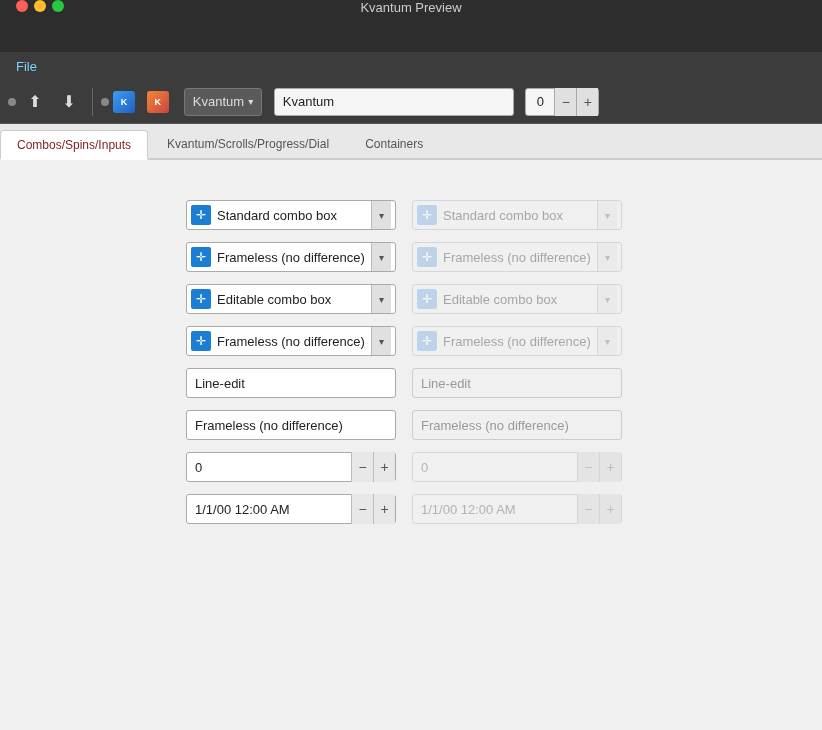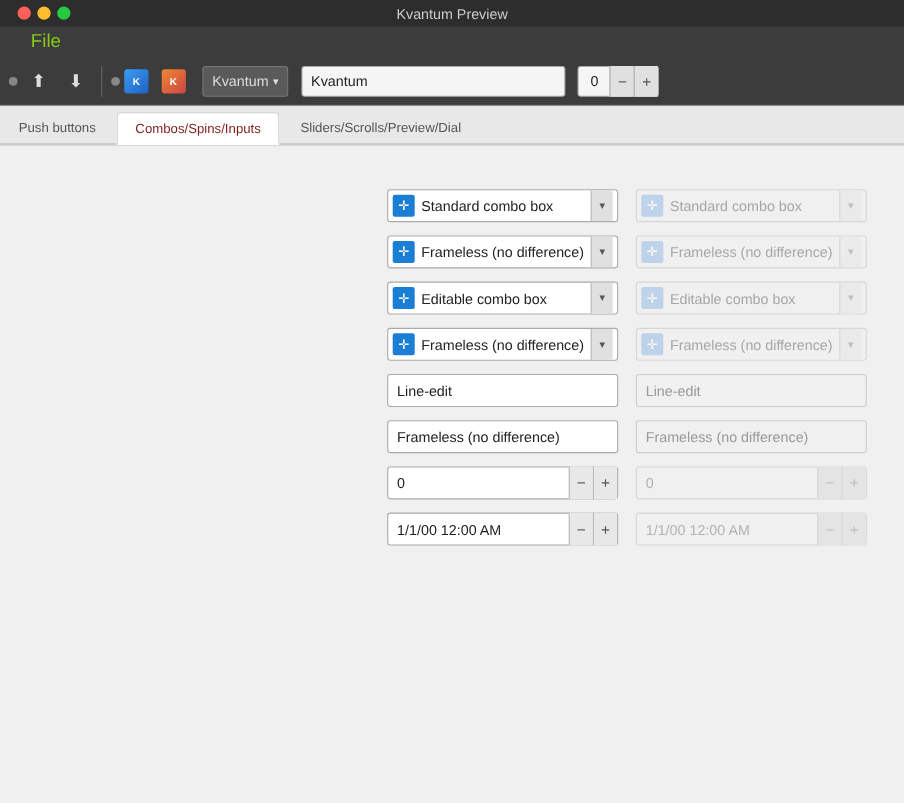--- a/index.html
+++ b/index.html
@@ -10,23 +10,22 @@
       width: 822px;
       height: 730px;
       overflow: hidden;
       display: flex;
       flex-direction: column;
     }
 
     
     .titlebar {
       background: #2d2d2d;
-      height: 24px;
-      display: flex;
-      align-items: center;
+      height: 52px;
+      display: flex;
       padding: 0 8px;
       color: #ccc;
       flex-shrink: 0;
       position: relative;
     }
     .titlebar-controls {
       display: flex; gap: 6px;
       margin-left: 8px;
     }
     .titlebar-btn {
@@ -50,26 +49,25 @@
     
     .menubar {
       background: #3c3c3c;
       height: 28px;
       display: flex;
       align-items: center;
       padding: 0 8px;
       flex-shrink: 0;
     }
     .menu-item {
-      color: #84cc16;
+      color: #7dd3fc;
       padding: 2px 8px;
-      font-size: 17px;
-      cursor: pointer;
-      border-radius: 3px;
-      margin-left: 12px;
+      font-size: 13px;
+      cursor: pointer;
+      border-radius: 3px;
     }
 
     
     .toolbar {
       background: #3c3c3c;
       height: 44px;
       display: flex;
       align-items: center;
       padding: 0 8px;
       gap: 4px;
@@ -187,21 +185,21 @@
       margin-bottom: -2px;
       margin-top: 16px;
     }
 
     
     .content {
       background: #f0f0f0;
       flex: 1;
       overflow: auto;
       display: flex;
-      justify-content: flex-end;
+      justify-content: center;
       align-items: flex-start;
       padding: 40px 20px;
     }
 
     .controls-panel {
       display: flex;
       flex-direction: column;
       gap: 12px;
       width: 450px;
     }
@@ -430,23 +428,23 @@
   <input class="toolbar-input" type="text" value="Kvantum" style="">
   &nbsp;
   <div class="toolbar-spin">
     <span class="toolbar-spin-val">0</span>
     <button class="spin-btn">−</button>
     <button class="spin-btn">+</button>
   </div>
 </div>
 
 <div class="tabbar">
-  <div class="tab">Push buttons</div>
   <div class="tab active">Combos/Spins/Inputs</div>
-  <div class="tab">Sliders/Scrolls/Preview/Dial</div>
+  <div class="tab">Kvantum/Scrolls/Progress/Dial</div>
+  <div class="tab">Containers</div>
 </div>
 
 <div class="content">
   <div class="controls-panel">
 
     <div class="ctrl-row">
       <div class="combo-active">
         <div class="cross-icon"></div>
         <span class="combo-active-text">Standard combo box</span>
         <div class="combo-arrow">▾</div>

